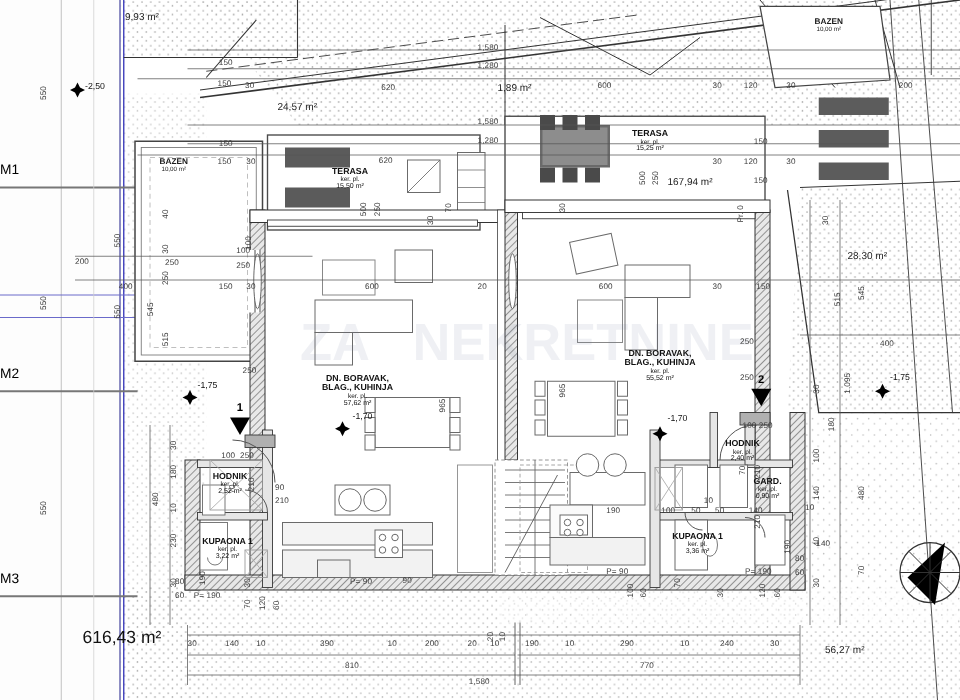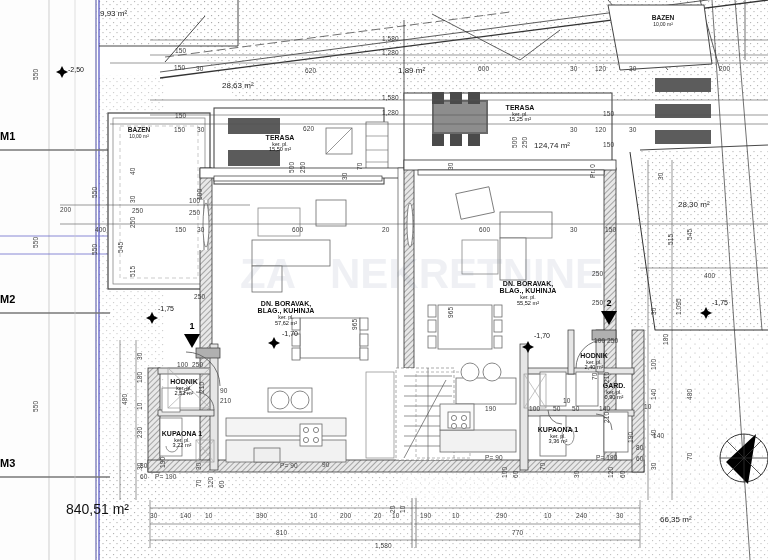--- a/index.html
+++ b/index.html
@@ -10,21 +10,21 @@
   .lbl{position:absolute;white-space:nowrap;line-height:1.05;}
   .dim{font-size:6.5px;color:#3b3b3b;letter-spacing:.1px;}
   .dim.v{transform-origin:0 0;}
   .room{text-align:center;font-size:7px;font-weight:bold;color:#111;}
   .room .sub{font-weight:normal;font-size:5.2px;display:block;margin-top:.5px;}
   .room .area{font-weight:normal;font-size:5.6px;display:block;}
   .pool{text-align:center;font-size:6.6px;font-weight:bold;}
   .pool .area{font-weight:normal;font-size:5px;display:block;}
   .area-big{font-size:14px;color:#111;}
   .area-med{font-size:8px;color:#222;}
-  .grid-id{font-size:11px;font-weight:bold;color:#000;}
+  .grid-id{font-size:11px;font-weight:normal;color:#000;}
   .lvl{font-size:7px;color:#111;}
   .marker-num{font-size:9px;font-weight:bold;color:#000;text-align:center;}
 </style>
 </head>
 <body>
 
 <div id="plan">
 
   <svg width="768" height="560">
     <defs>
@@ -371,26 +371,26 @@
     <span class="sub">ker. pl.</span>
     <span class="area">3,36 m²</span>
   </div>
   <div class="lbl room" style="left:596px;top:382px;width:36px">
     <span>GARD.</span>
     <span class="sub">ker. pl.</span>
     <span class="area">0,90 m²</span>
   </div>
 
   <div class="lbl area-med" style="left:100px;top:10px">9,93 m²</div>
-  <div class="lbl area-med" style="left:222px;top:82px">28,63 m²</div>
+  <div class="lbl area-med" style="left:222px;top:82px">24,57 m²</div>
   <div class="lbl area-med" style="left:398px;top:67px">1,89 m²</div>
-  <div class="lbl area-med" style="left:534px;top:142px">124,74 m²</div>
+  <div class="lbl area-med" style="left:534px;top:142px">167,94 m²</div>
   <div class="lbl area-med" style="left:678px;top:201px">28,30 m²</div>
-  <div class="lbl area-med" style="left:660px;top:516px">66,35 m²</div>
-  <div class="lbl area-big" style="left:66px;top:502px">840,51 m²</div>
+  <div class="lbl area-med" style="left:660px;top:516px">56,27 m²</div>
+  <div class="lbl area-big" style="left:66px;top:502px">616,43 m²</div>
 
   <div class="lbl lvl" style="left:68px;top:66px">-2,50</div>
   <div class="lbl lvl" style="left:158px;top:305px">-1,75</div>
   <div class="lbl lvl" style="left:282px;top:330px">-1,70</div>
   <div class="lbl lvl" style="left:534px;top:332px">-1,70</div>
   <div class="lbl lvl" style="left:712px;top:299px">-1,75</div>
 
   <div class="lbl marker-num" style="left:186px;top:322px;width:12px">1</div>
   <div class="lbl marker-num" style="left:603px;top:299px;width:12px">2</div>
 

